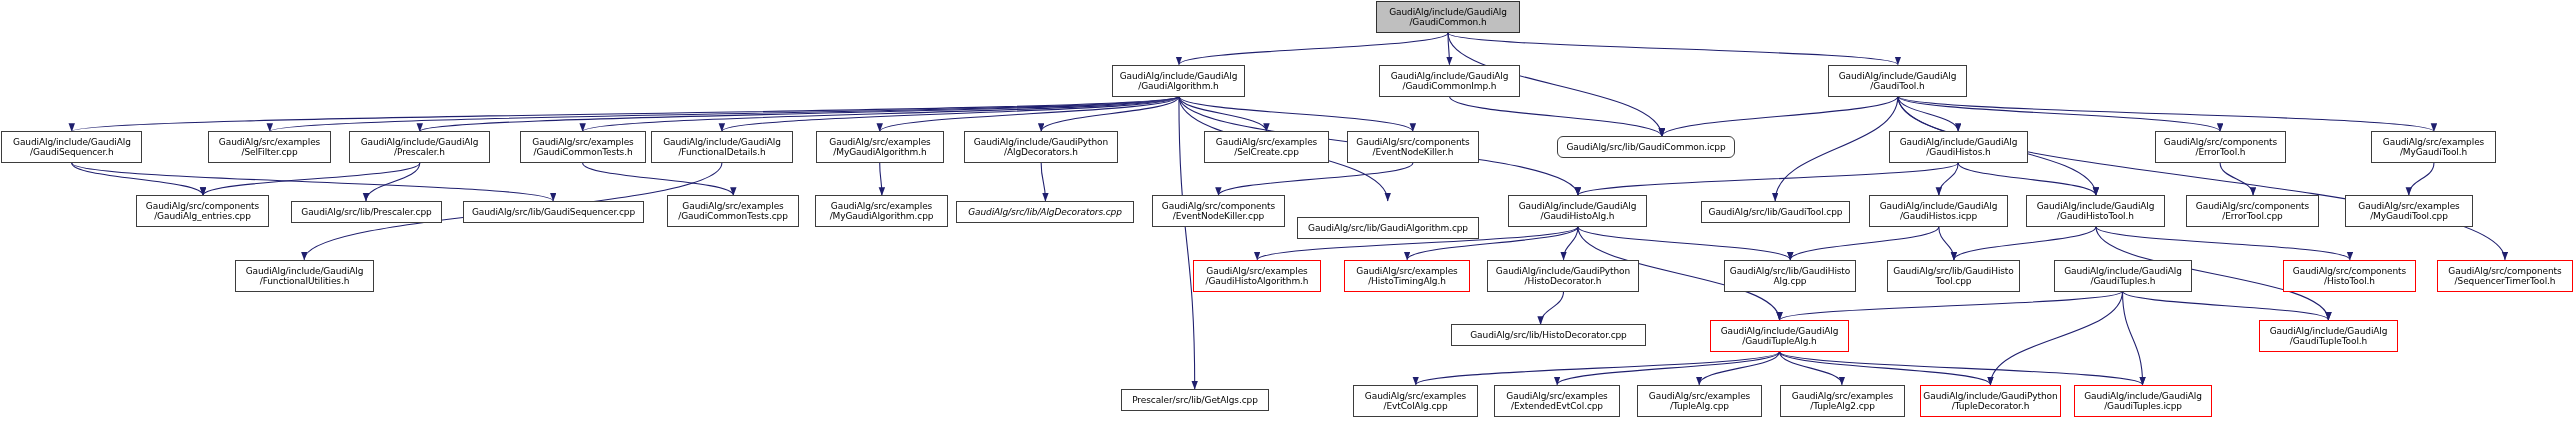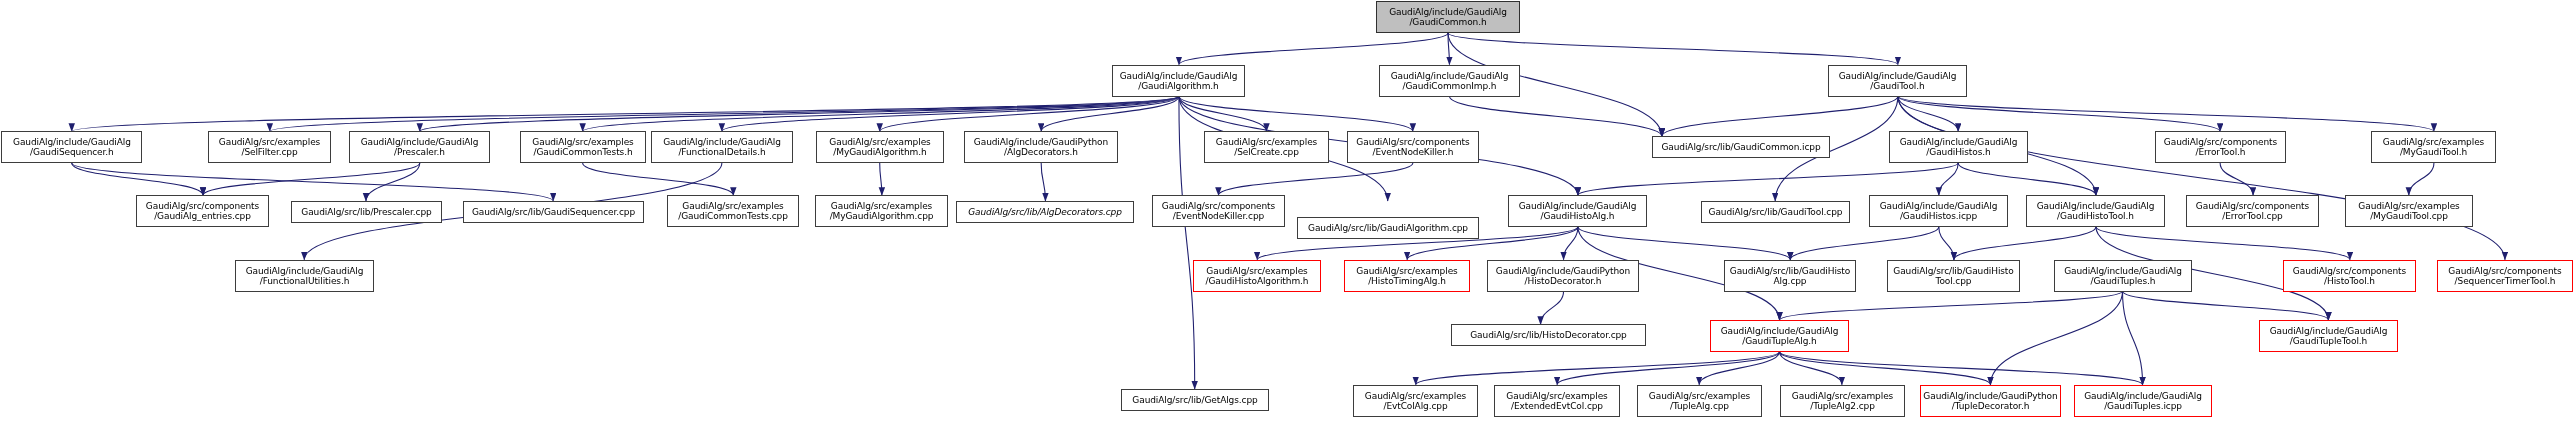--- a/index.html
+++ b/index.html
@@ -124,21 +124,21 @@
       <div class="node" style="left: 651px; top: 131px; width: 142px; height: 32px; font-size: 9px;"><span class="lbl">GaudiAlg/include/GaudiAlg
 /FunctionalDetails.h</span></div>
       <div class="node" style="left: 816px; top: 131px; width: 128px; height: 32px; font-size: 9px;"><span class="lbl">GaudiAlg/src/examples
 /MyGaudiAlgorithm.h</span></div>
       <div class="node" style="left: 964px; top: 131px; width: 154px; height: 32px; font-size: 9px;"><span class="lbl">GaudiAlg/include/GaudiPython
 /AlgDecorators.h</span></div>
       <div class="node" style="left: 1204px; top: 131px; width: 125px; height: 32px; font-size: 9px;"><span class="lbl">GaudiAlg/src/examples
 /SelCreate.cpp</span></div>
       <div class="node" style="left: 1347px; top: 131px; width: 132px; height: 32px; font-size: 9px;"><span class="lbl">GaudiAlg/src/components
 /EventNodeKiller.h</span></div>
-      <div class="node" style="left: 1652px; top: 136px; width: 178px; height: 21.5px; font-size: 9px;"><span class="lbl">GaudiAlg/src/lib/GaudiCommon.icpp</span></div>
+      <div class="node" style="left: 1557px; top: 136px; width: 178px; height: 21.5px; font-size: 9px; border-radius: 6px;"><span class="lbl">GaudiAlg/src/lib/GaudiCommon.icpp</span></div>
       <div class="node" style="left: 1889px; top: 131px; width: 139px; height: 32px; font-size: 9px;"><span class="lbl">GaudiAlg/include/GaudiAlg
 /GaudiHistos.h</span></div>
       <div class="node" style="left: 2155px; top: 131px; width: 131px; height: 32px; font-size: 9px;"><span class="lbl">GaudiAlg/src/components
 /ErrorTool.h</span></div>
       <div class="node" style="left: 2371px; top: 131px; width: 125px; height: 32px; font-size: 9px;"><span class="lbl">GaudiAlg/src/examples
 /MyGaudiTool.h</span></div>
       <div class="node" style="left: 136px; top: 195px; width: 133px; height: 32px; font-size: 9px;"><span class="lbl">GaudiAlg/src/components
 /GaudiAlg_entries.cpp</span></div>
       <div class="node" style="left: 291px; top: 201px; width: 151px; height: 21.5px; font-size: 9px;"><span class="lbl">GaudiAlg/src/lib/Prescaler.cpp</span></div>
       <div class="node" style="left: 463px; top: 201px; width: 181px; height: 21.5px; font-size: 9px;"><span class="lbl">GaudiAlg/src/lib/GaudiSequencer.cpp</span></div>
@@ -177,21 +177,21 @@
 /GaudiTuples.h</span></div>
       <div class="node red" style="left: 2283px; top: 260px; width: 133px; height: 32px; font-size: 9px;"><span class="lbl">GaudiAlg/src/components
 /HistoTool.h</span></div>
       <div class="node red" style="left: 2437px; top: 260px; width: 136px; height: 32px; font-size: 9px;"><span class="lbl">GaudiAlg/src/components
 /SequencerTimerTool.h</span></div>
       <div class="node" style="left: 1451px; top: 324px; width: 195px; height: 21.5px; font-size: 9px;"><span class="lbl">GaudiAlg/src/lib/HistoDecorator.cpp</span></div>
       <div class="node red" style="left: 1710px; top: 320px; width: 139px; height: 32px; font-size: 9px;"><span class="lbl">GaudiAlg/include/GaudiAlg
 /GaudiTupleAlg.h</span></div>
       <div class="node red" style="left: 2259px; top: 320px; width: 139px; height: 32px; font-size: 9px;"><span class="lbl">GaudiAlg/include/GaudiAlg
 /GaudiTupleTool.h</span></div>
-      <div class="node" style="left: 1121px; top: 389px; width: 148px; height: 21.5px; font-size: 9px;"><span class="lbl">GaudiAlg/src/lib/GetAlgs.cpp</span></div>
+      <div class="node" style="left: 1121px; top: 389px; width: 148px; height: 21.5px; font-size: 9px;"><span class="lbl">Prescaler/src/lib/GetAlgs.cpp</span></div>
       <div class="node" style="left: 1353px; top: 385px; width: 125px; height: 32px; font-size: 9px;"><span class="lbl">GaudiAlg/src/examples
 /EvtColAlg.cpp</span></div>
       <div class="node" style="left: 1494px; top: 385px; width: 126px; height: 32px; font-size: 9px;"><span class="lbl">GaudiAlg/src/examples
 /ExtendedEvtCol.cpp</span></div>
       <div class="node" style="left: 1637px; top: 385px; width: 125px; height: 32px; font-size: 9px;"><span class="lbl">GaudiAlg/src/examples
 /TupleAlg.cpp</span></div>
       <div class="node" style="left: 1780px; top: 385px; width: 125px; height: 32px; font-size: 9px;"><span class="lbl">GaudiAlg/src/examples
 /TupleAlg2.cpp</span></div>
       <div class="node red" style="left: 1920px; top: 385px; width: 141px; height: 32px; font-size: 9px;"><span class="lbl">GaudiAlg/include/GaudiPython
 /TupleDecorator.h</span></div>

